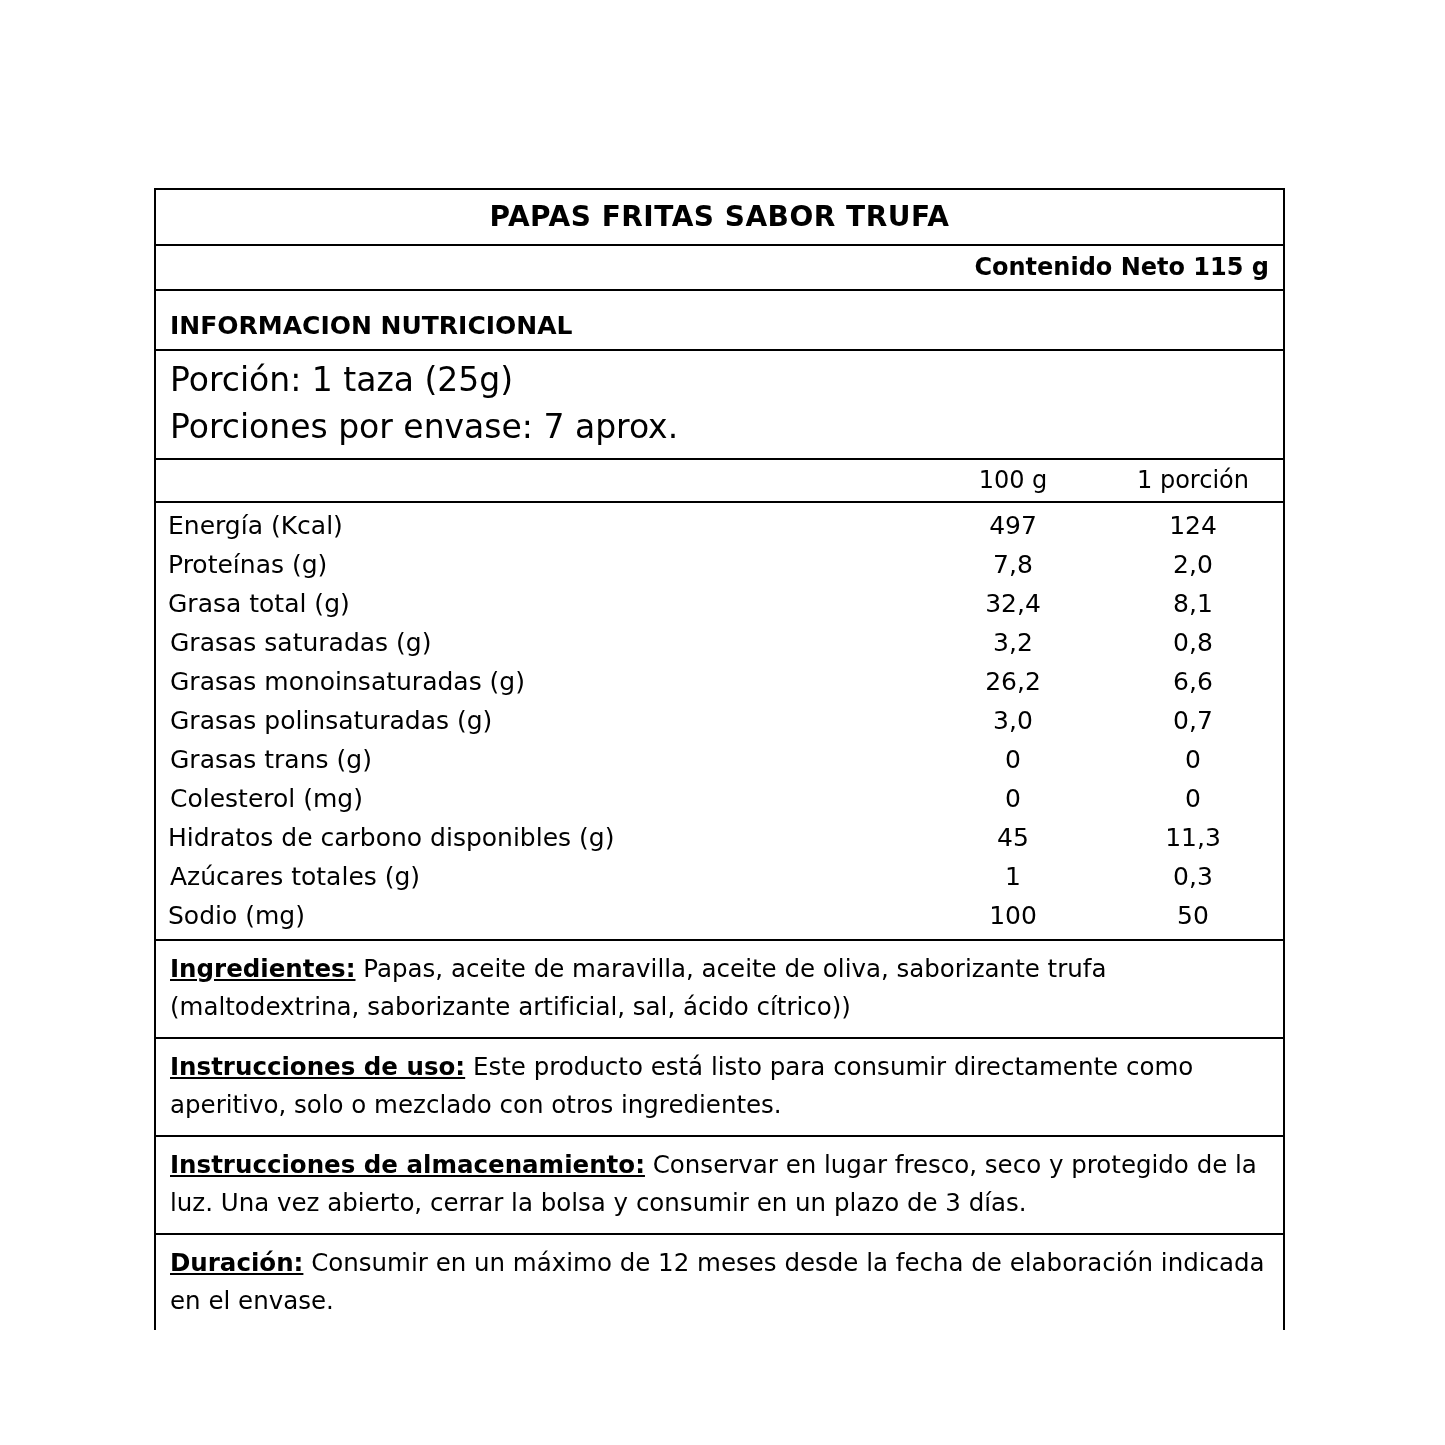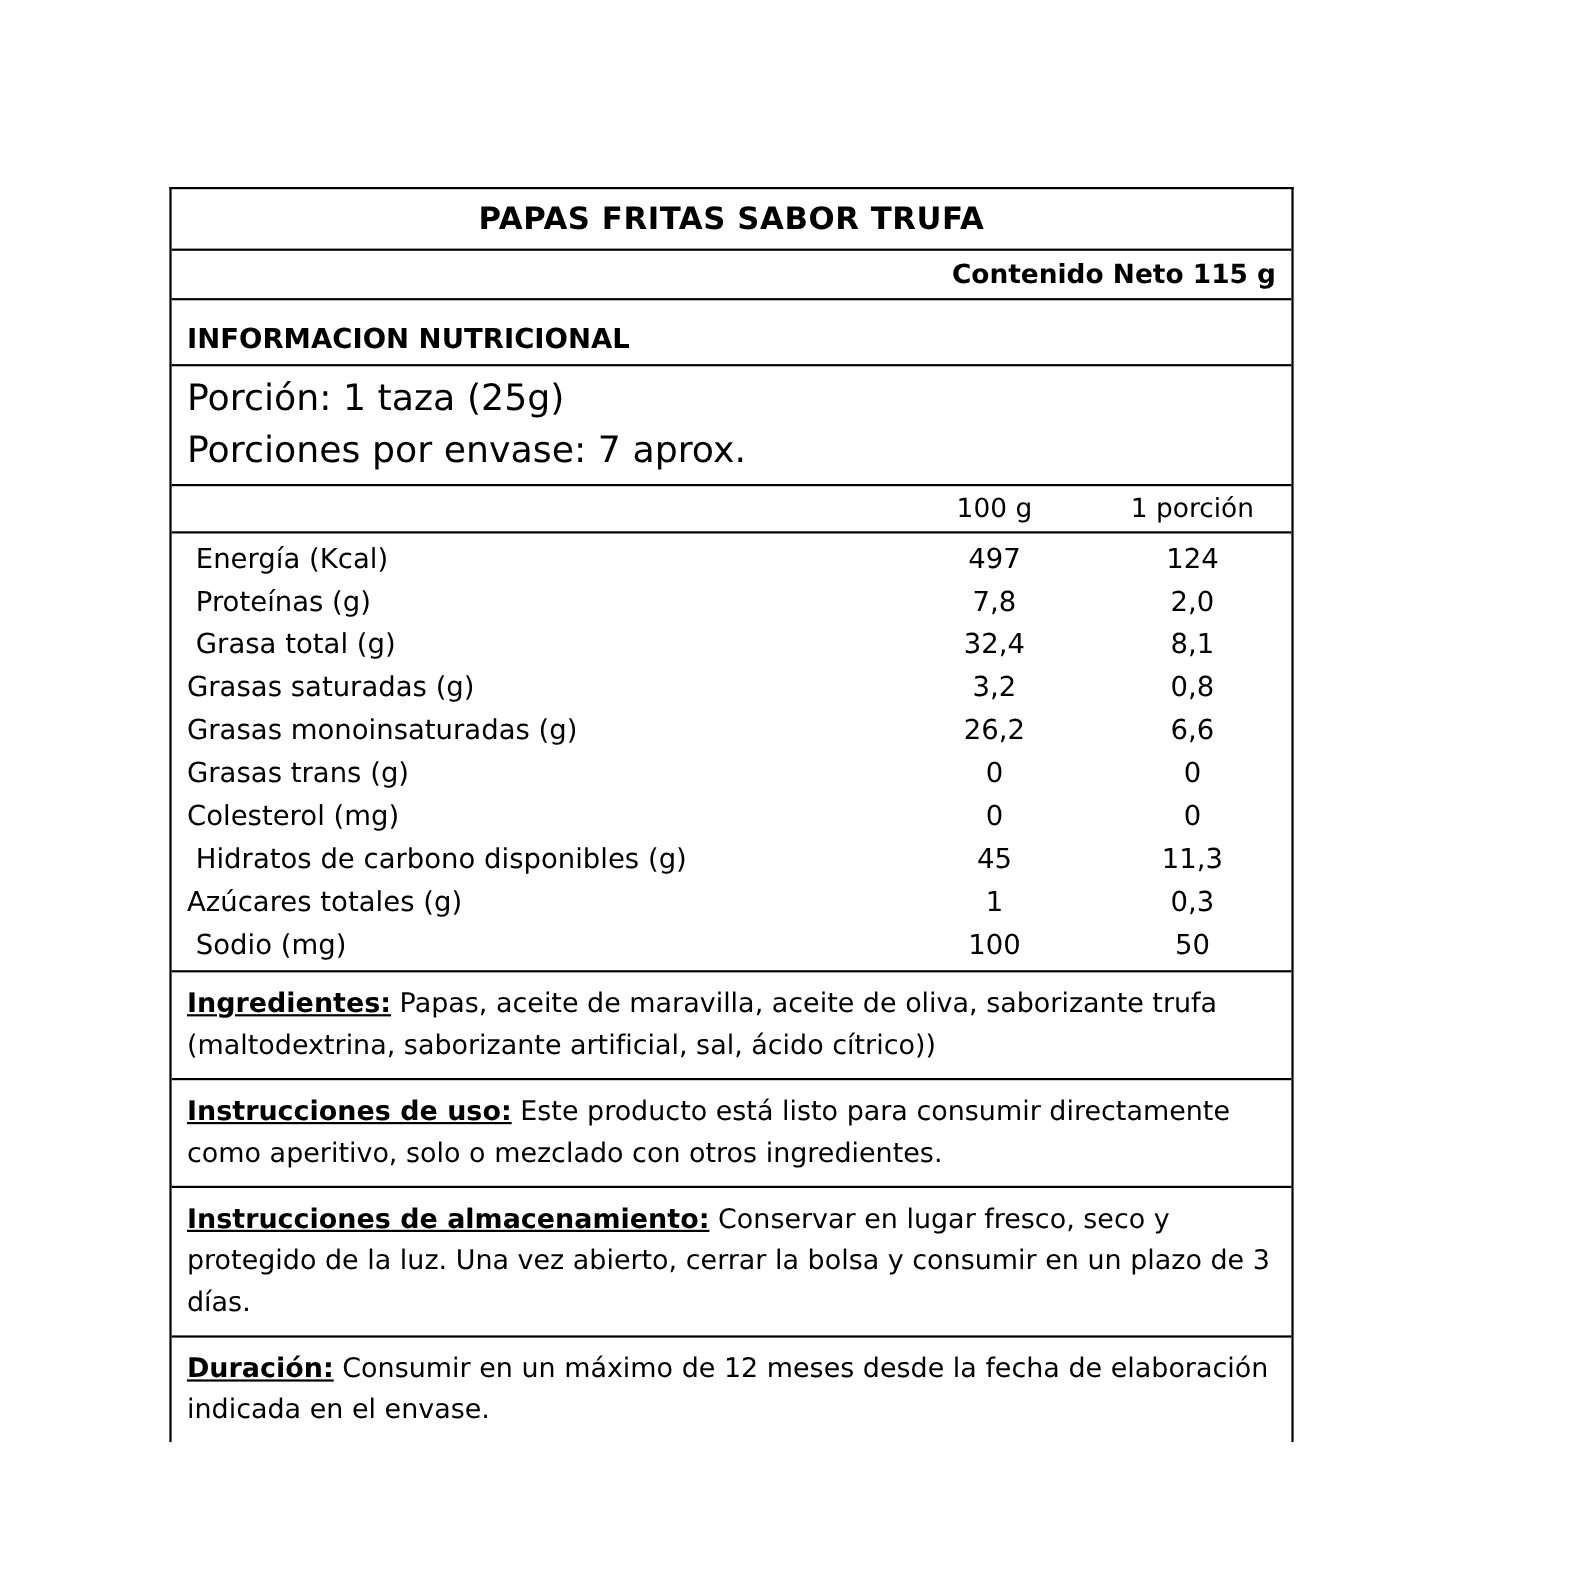--- a/index.html
+++ b/index.html
@@ -12,22 +12,22 @@
     height: 1445px;
     font-family: "DejaVu Sans", sans-serif;
     color: #000000;
     position: relative;
     overflow: hidden;
   }
 
   .label-wrap {
     position: absolute;
     left: 154px;
-    top: 170px;
-    width: 1022px;
+    top: 188px;
+    width: 1131px;
     box-sizing: border-box;
     border: 2.5px solid #000;
     border-bottom: none;
   }
 
   .row {
     border-bottom: 2.5px solid #000;
     box-sizing: border-box;
   }
 
@@ -74,21 +74,21 @@
     padding: 3px 0 4px 0;
   }
 
   .nutri-line {
     display: flex;
     font-size: 25px;
     line-height: 1.56;
   }
   .nutri-line .n-name {
     flex: 1 1 auto;
-    padding-left: 22px;
+    padding-left: 12px;
   }
   .nutri-line.indent .n-name {
     padding-left: 14px;
   }
   .nutri-line .n-val {
     width: 180px;
     flex: 0 0 180px;
     text-align: center;
   }
 
@@ -151,20 +151,25 @@
       <div class="n-val">3,2</div>
       <div class="n-val">0,8</div>
     </div>
 
     <div class="nutri-line indent">
       <div class="n-name">Grasas monoinsaturadas (g)</div>
       <div class="n-val">26,2</div>
       <div class="n-val">6,6</div>
     </div>
 
+    <div class="nutri-line indent">
+      <div class="n-name">Grasas polinsaturadas (g)</div>
+      <div class="n-val">3,0</div>
+      <div class="n-val">0,7</div>
+    </div>
 
     <div class="nutri-line indent">
       <div class="n-name">Grasas trans (g)</div>
       <div class="n-val">0</div>
       <div class="n-val">0</div>
     </div>
 
     <div class="nutri-line indent">
       <div class="n-name">Colesterol (mg)</div>
       <div class="n-val">0</div>

